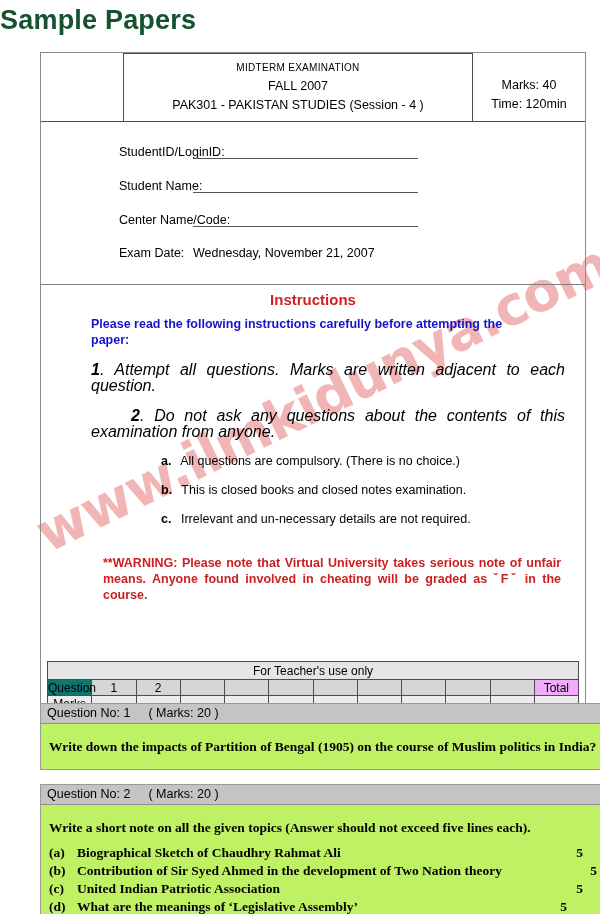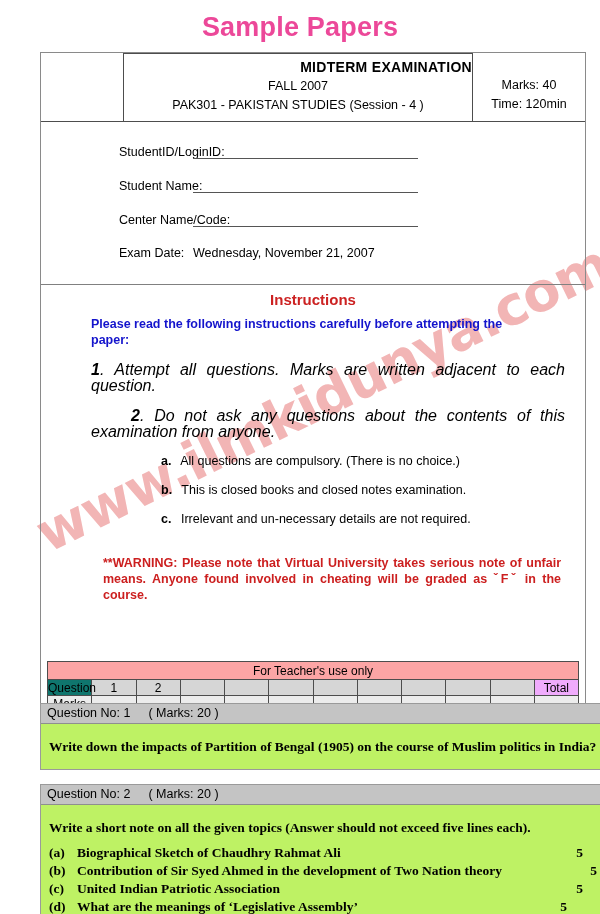--- a/index.html
+++ b/index.html
@@ -11,27 +11,26 @@
     width: 600px;
     height: 914px;
     position: relative;
     overflow: hidden;
     font-family: "Liberation Sans", sans-serif;
     color: #000;
   }
 
   
   .page-title {
-    text-align: center;
-    color: #ec4899;
+    color: #14532d;
     font-family: "Liberation Sans", sans-serif;
     font-weight: bold;
     font-size: 27px;
     letter-spacing: 0.2px;
-    margin: 7px;
+    margin: 0;
     padding: 4px 0 6px 0;
     height: 36px;
     line-height: 32px;
   }
 
   
   .watermark {
     position: absolute;
     left: 30px;
     top: 400px;
@@ -77,21 +76,21 @@
   }
   .hdr-table td {
     border: 1px solid #4d4d4d;
     vertical-align: middle;
     padding: 0;
   }
   .hdr-table .c-left { width: 82px; border-left: none; border-top: none; }
   .hdr-table .c-mid  { text-align: center; padding: 4px 0 6px 0; }
   .hdr-table .c-right{ width: 112px; text-align: center; padding: 4px 0 6px 0; border-right: none; border-top: none;}
   .hdr-line { font-size: 12.5px; line-height: 19px; }
-  .hdr-line.big { font-weight: bold; font-size: 14px; letter-spacing: 0.3px; text-align: right; }
+  .hdr-line.big { font-weight: normal; font-size: 10px; letter-spacing: 0.3px; }
 
   
   .stu-block {
     padding: 22px 0 16px 0;
     border-left: none;
     border-right: none;
   }
   .stu-row {
     display: flex;
     align-items: flex-end;
@@ -168,21 +167,21 @@
     border: 1px solid #4d4d4d;
   }
   .teacher-table td {
     border: 1px solid #4d4d4d;
     font-size: 12px;
     text-align: center;
     height: 15px;
     padding: 0;
   }
   .teacher-table td.hdr {
-    background: #fca5a5;
+    background: #e5e5e5;
     height: 17px;
   }
   .teacher-table td.qlabel { background: #0f766e; width: 56px; }
   .teacher-table td.mlabel { background: #ececec; width: 56px; }
   .teacher-table td.qcell  { background: #d6d6d6; }
   .teacher-table td.mcell  { background: #ececec; }
   .teacher-table td.total  { background: #f0abfc; width: 42px; }
   .teacher-table td.totalb { background: #ececec; width: 42px; }
 
   

